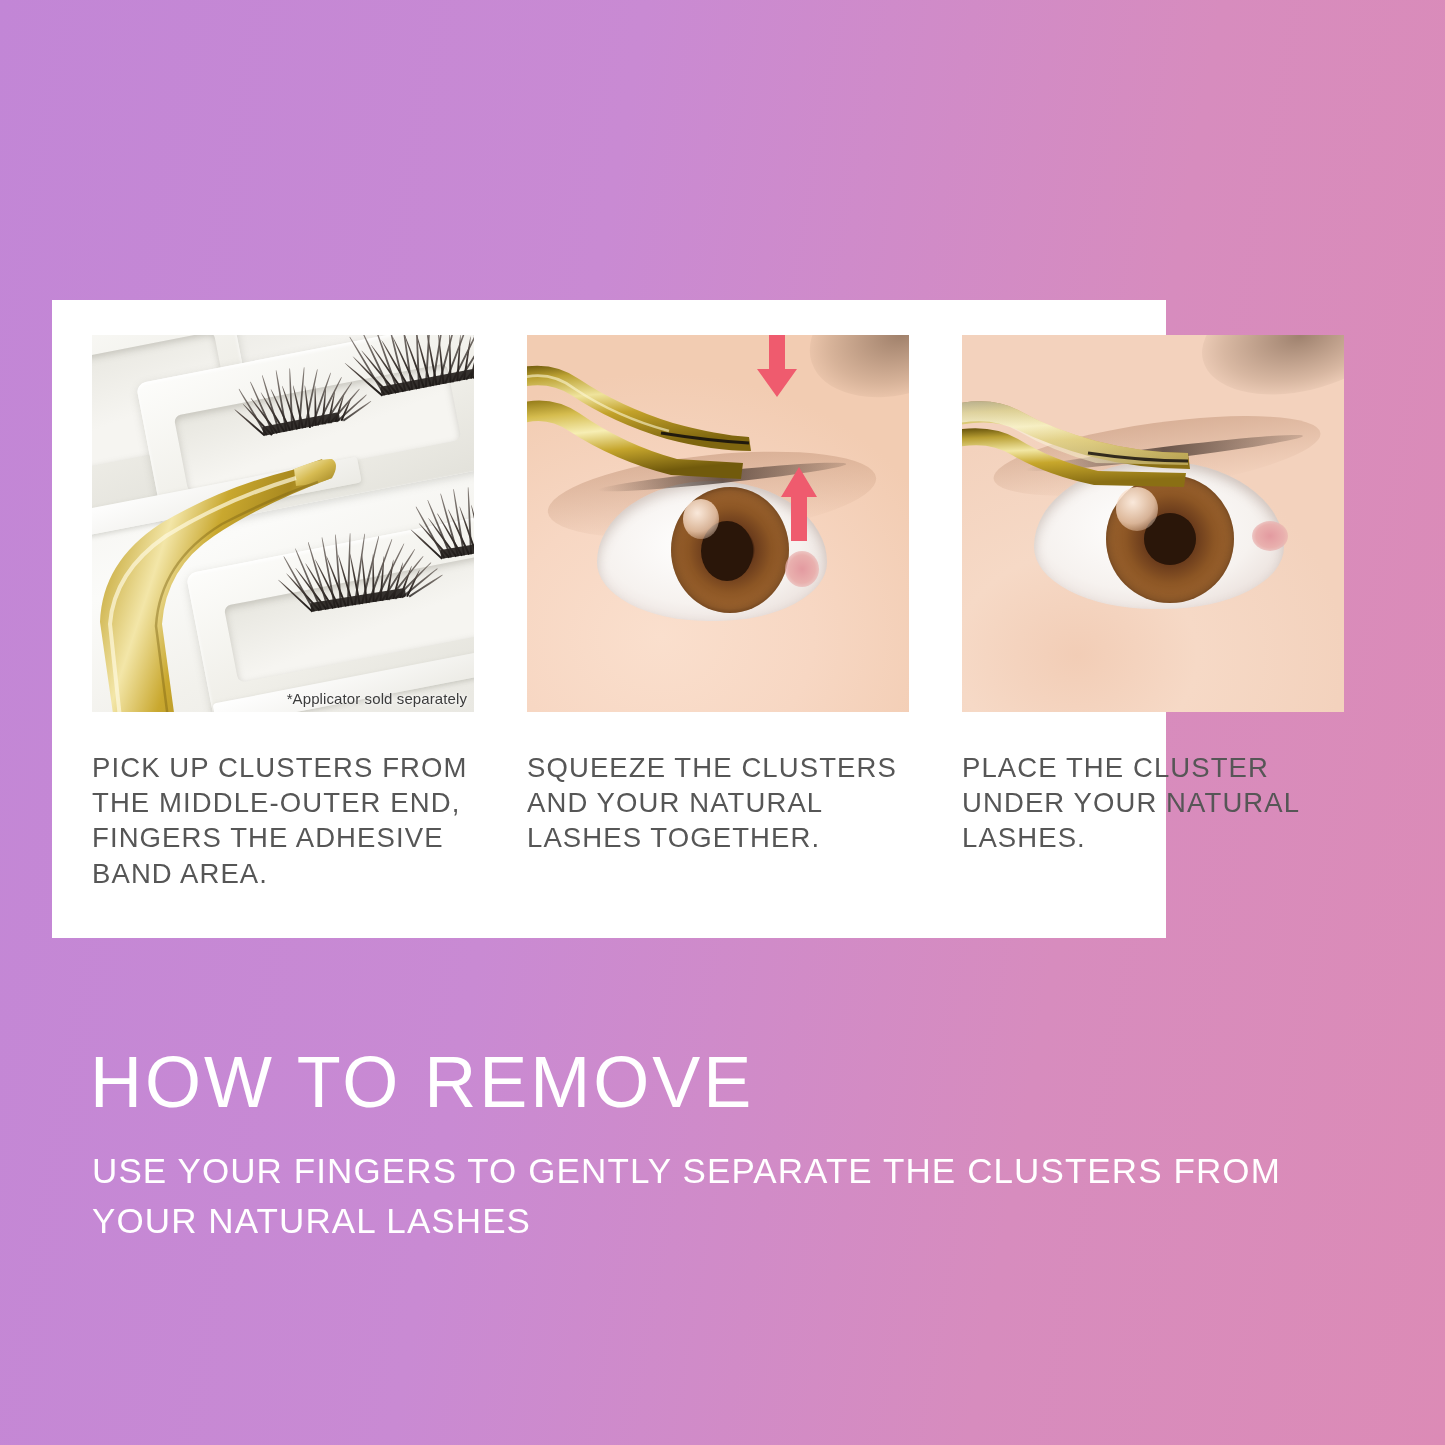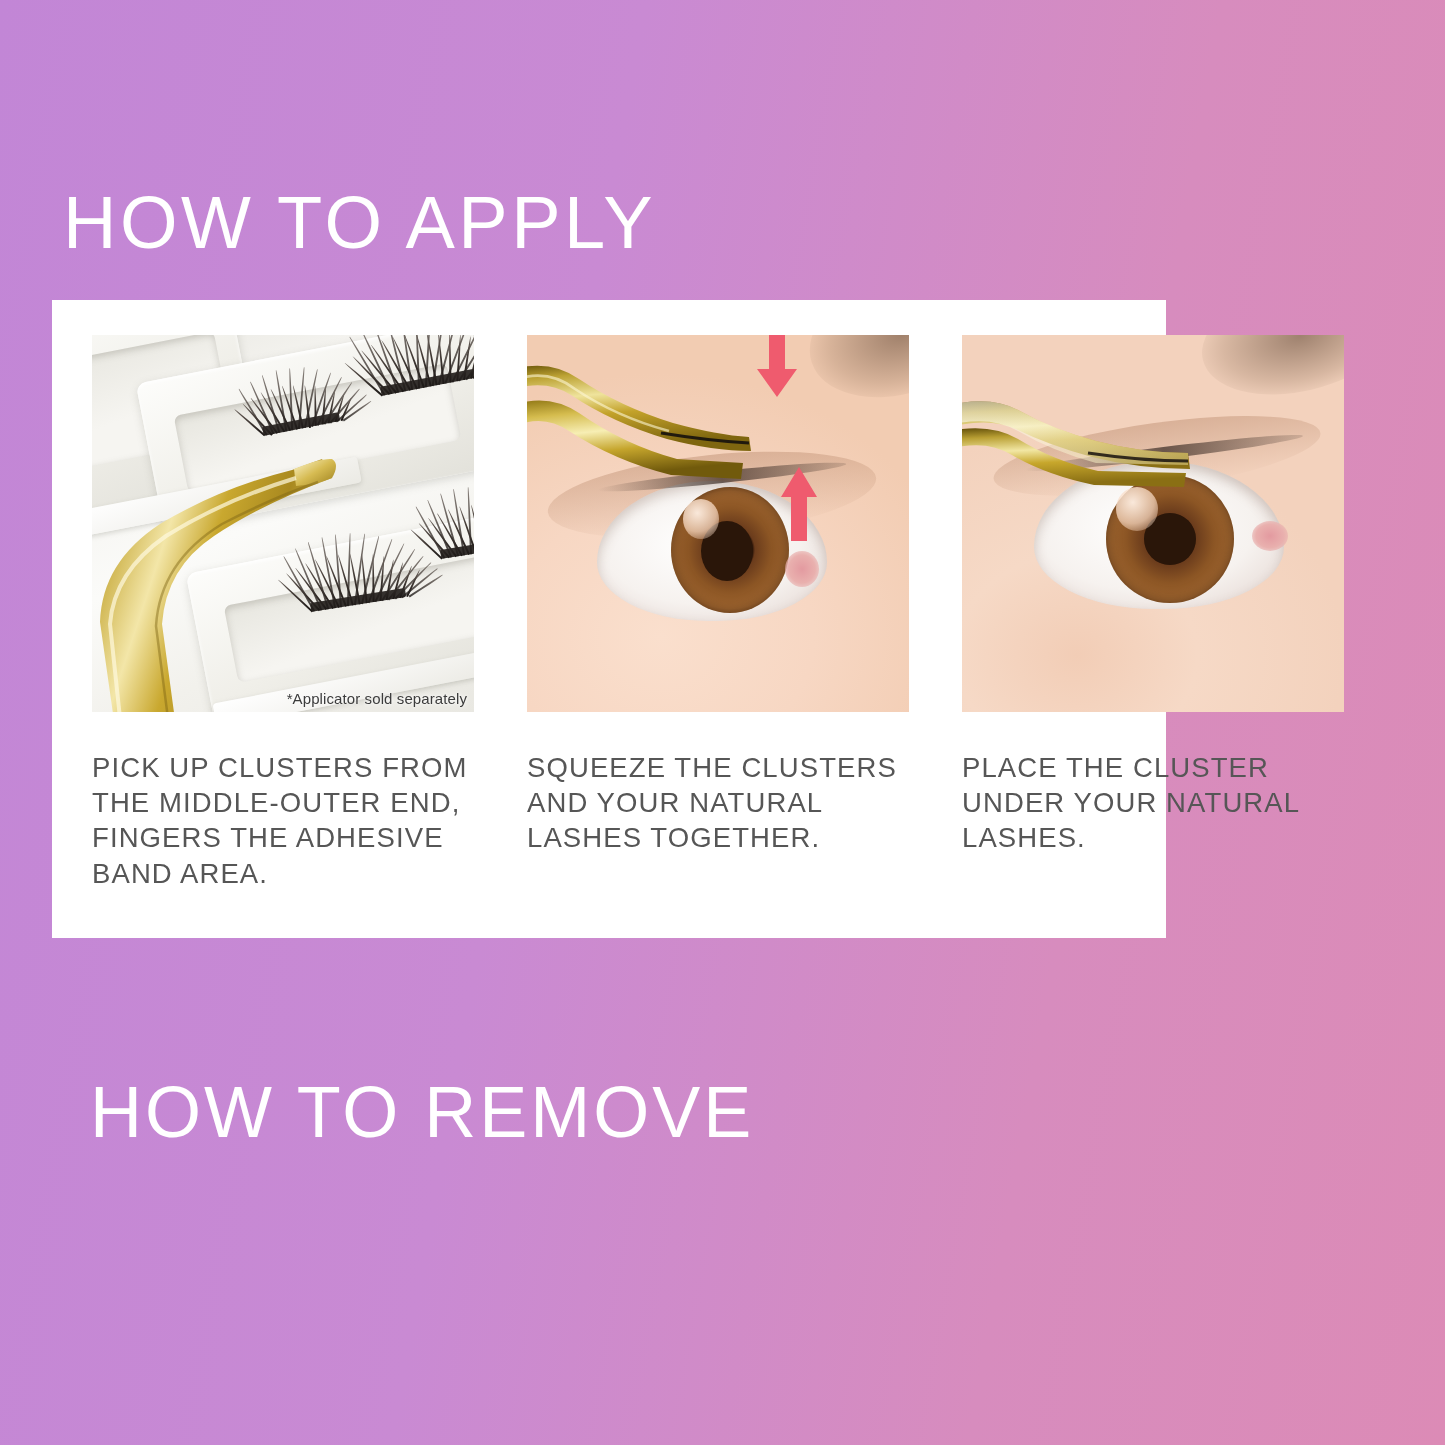--- a/index.html
+++ b/index.html
@@ -38,21 +38,20 @@
   .remove-title {
     position: absolute;
     left: 90px;
     top: 1046px;
     font-size: 72px;
     line-height: 1;
     font-weight: 500;
     letter-spacing: 3px;
     color: #ffffff;
     white-space: nowrap;
-    margin-top: 30px;
   }
 
   .remove-sub {
     position: absolute;
     left: 92px;
     top: 1146px;
     width: 1200px;
     font-size: 35px;
     line-height: 1.42;
     font-weight: 500;
@@ -270,21 +269,20 @@
     z-index: 12;
   }
   .arrow-down { left: 228px; top: -4px; width: 44px; height: 68px; }
   .arrow-up   { left: 252px; top: 130px; width: 40px; height: 78px; }
 </style>
 </head>
 <body>
 
 <div class="page">
 
-  <div class="apply-title">HOW TO APPLY</div>
 
   <div class="card">
     <div class="steps">
 
       <div class="step">
         <div class="photo">
           <div class="tray-bg"></div>
           <div class="tray-slot ts3"></div>
           <div class="tray-slot ts1"></div>
           <div class="tray-slot ts2"></div>
@@ -579,14 +577,15 @@
             <path d="M132 84 Q186 92 232 92" stroke="#17120e" stroke-width="3" fill="none" opacity="0.85"></path>
           </svg>
         </div>
         <div class="step-caption">PLACE THE CLUSTER UNDER YOUR NATURAL LASHES.</div>
       </div>
 
     </div>
   </div>
 
   <div class="remove-title">HOW TO REMOVE</div>
+  <div class="remove-sub">USE YOUR FINGERS TO GENTLY SEPARATE THE CLUSTERS FROM YOUR NATURAL LASHES</div>
 
 </div>
 
 </body></html>

